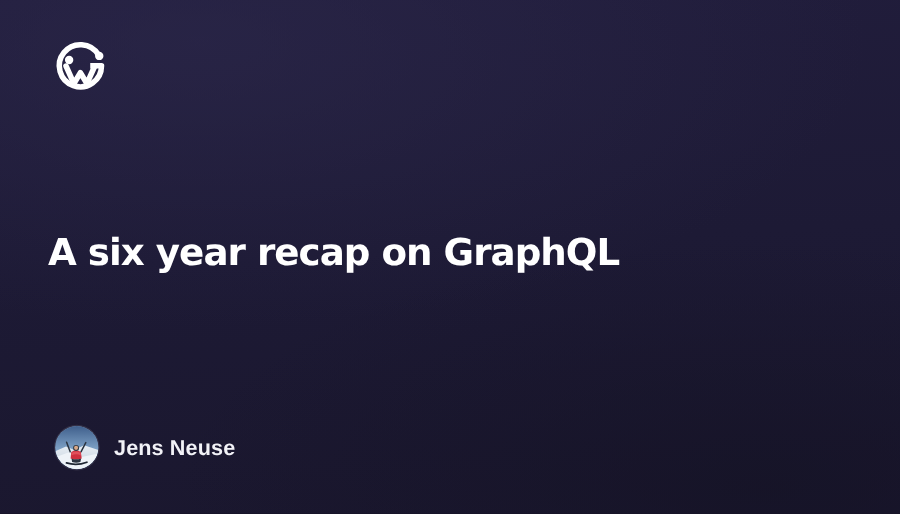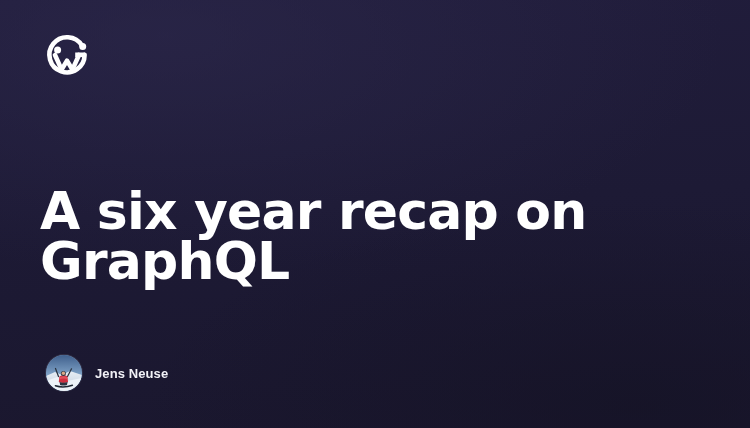--- a/index.html
+++ b/index.html
@@ -34,21 +34,21 @@
   .logo svg { display: block; width: 100%; height: 100%; }
 
   
   .title {
     position: absolute;
     left: 40px;
     top: 186px;
     width: 660px;
     margin: 0;
     color: #ffffff;
-    font-size: 52px;
+    font-size: 31px;
     line-height: 50px;
     font-weight: 700;
     letter-spacing: -0.8px;
     font-family: "DejaVu Sans", "Liberation Sans", sans-serif;
   }
 
   
   .author {
     position: absolute;
     left: 46px;
@@ -64,21 +64,21 @@
     border-radius: 50%;
     overflow: hidden;
     flex: none;
     background: #6f8fb5;
     box-shadow: 0 0 0 1px rgba(255,255,255,0.10);
   }
   .avatar svg { display: block; width: 100%; height: 100%; }
 
   .author-name {
     color: #f2f2f7;
-    font-size: 13px;
+    font-size: 18px;
     font-weight: 600;
     letter-spacing: 0.1px;
     white-space: nowrap;
     font-family: "Liberation Sans", "DejaVu Sans", sans-serif;
   }
 </style>
 </head>
 <body>
 
 <div class="card">

